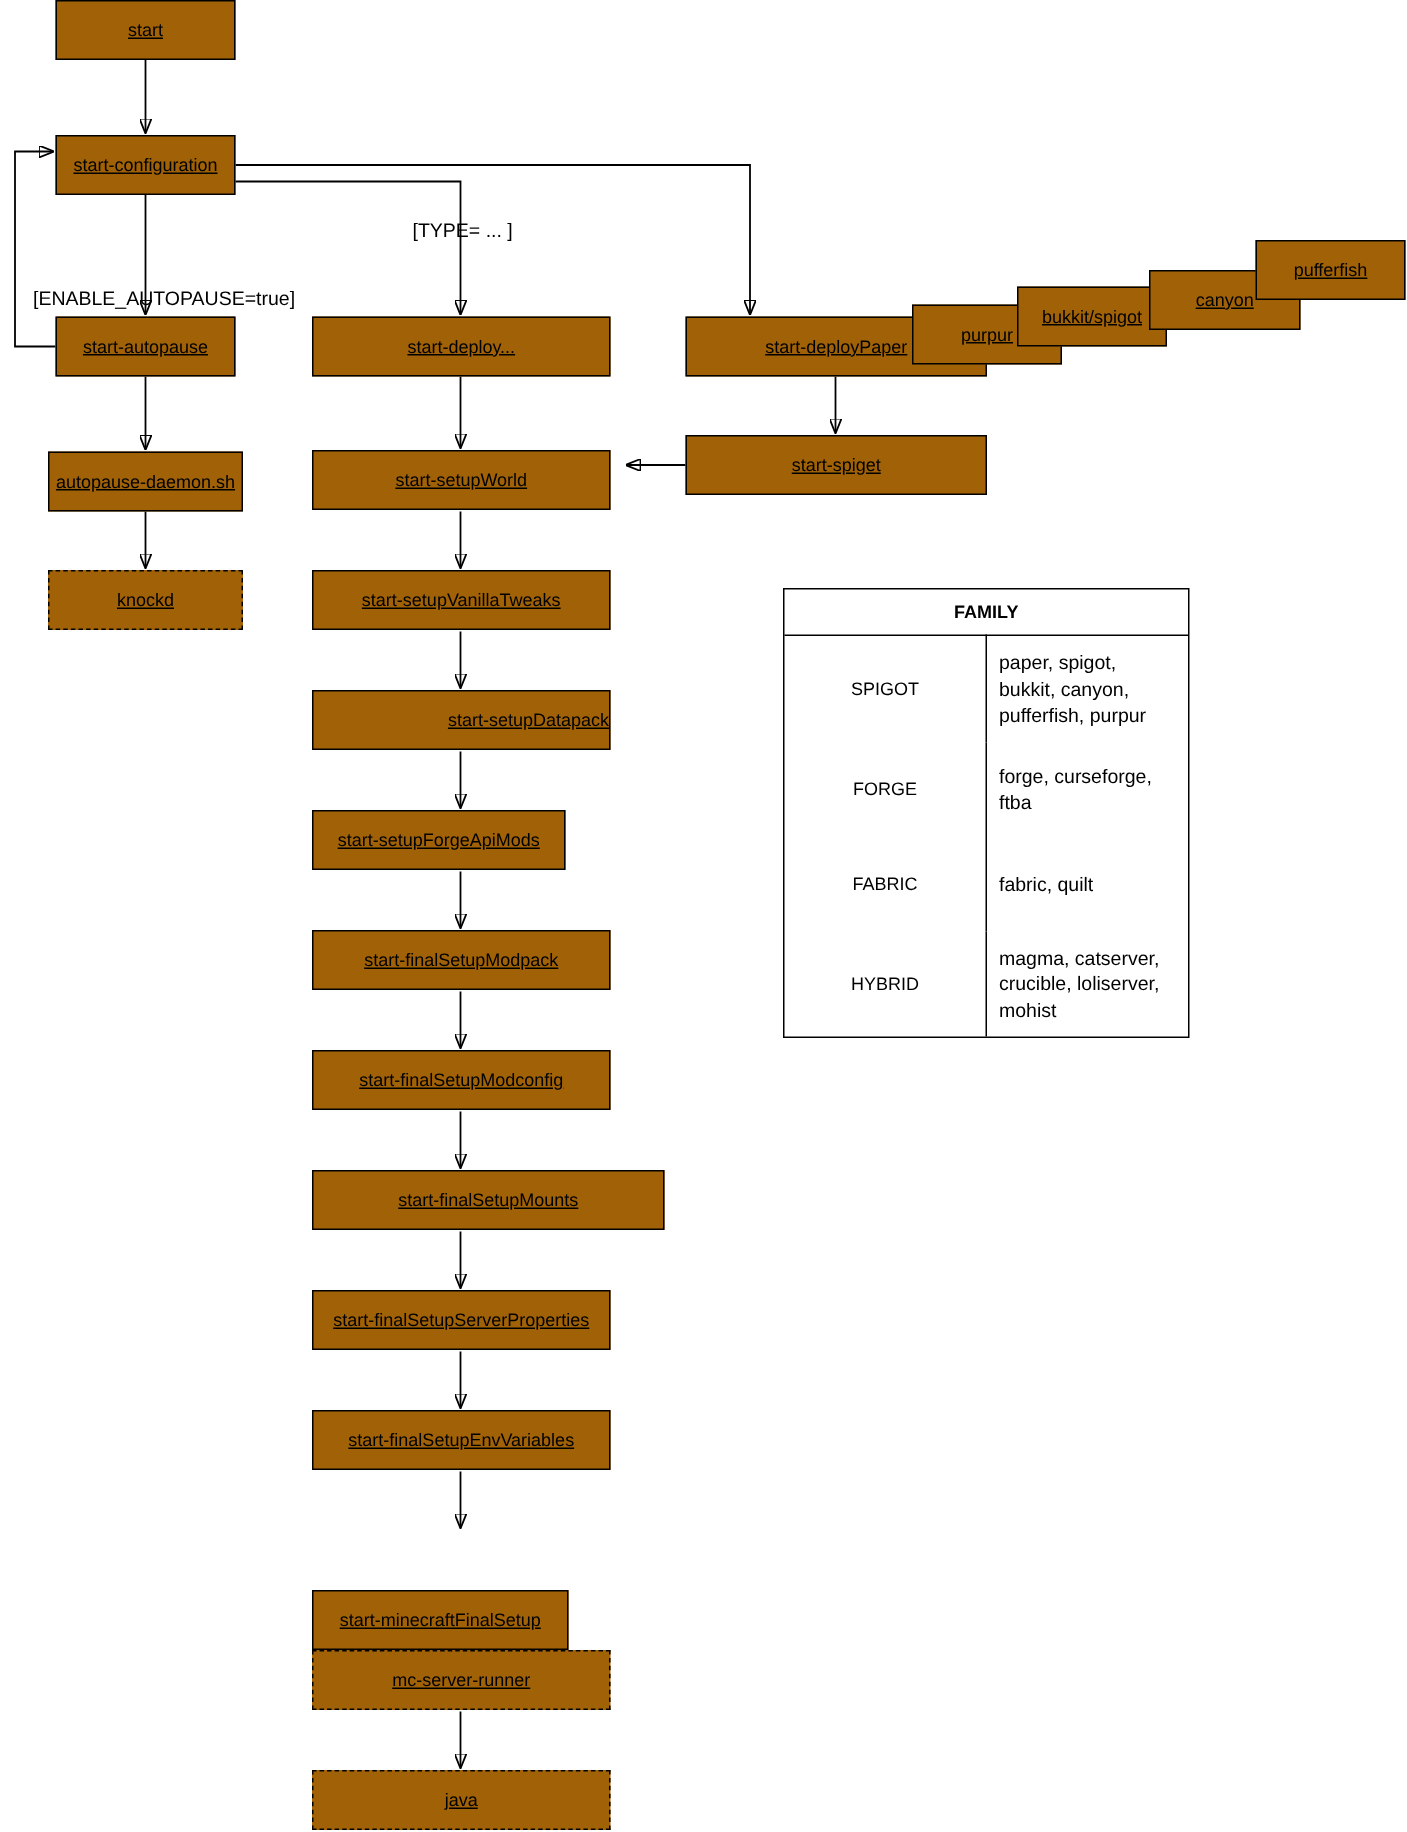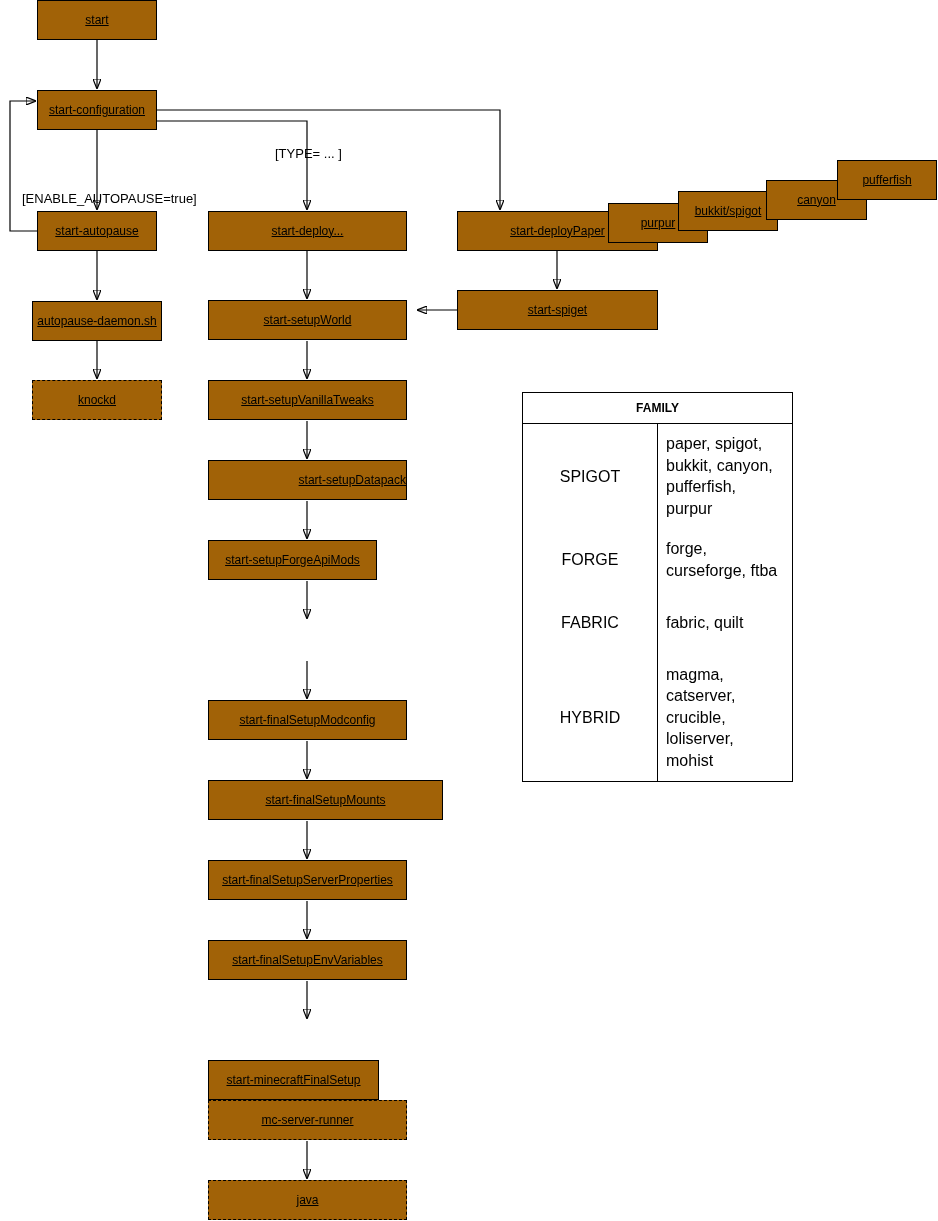--- a/index.html
+++ b/index.html
@@ -77,30 +77,30 @@
     table-layout: fixed;
   }
   #legend .lg-head {
     text-align: center;
     font-weight: bold;
     font-size: 12px;
     padding: 7px 4px;
     border-bottom: 1px solid #000000;
   }
   #legend td {
-    font-size: 16px;
+    font-size: 13px;
     padding: 9px 8px;
     vertical-align: middle;
     line-height: 1.35;
   }
   #legend td.lg-key {
     width: 86px;
     text-align: center;
     border-right: 1px solid #000000;
-    font-size: 16px;
+    font-size: 12px;
   }
   #legend td.lg-val {
     text-align: left;
   }
   #legend tr.lg-row td {
     height: 45px;
   }
 </style>
 </head>
 <body>
@@ -180,20 +180,23 @@
   </div>
 
   <div class="node" style="left:208px; top:460px; width:199px; height:40px;justify-content:flex-end;">
     <span>start-setupDatapack</span>
   </div>
 
   <div class="node" style="left:208px; top:540px; width:169px; height:40px;">
     <span>start-setupForgeApiMods</span>
   </div>
 
+  <div class="node" style="left:208px; top:620px; width:199px; height:40px;">
+    <span>start-finalSetupModpack</span>
+  </div>
 
   <div class="node" style="left:208px; top:700px; width:199px; height:40px;">
     <span>start-finalSetupModconfig</span>
   </div>
 
   <div class="node" style="left:208px; top:780px; width:235px; height:40px;">
     <span>start-finalSetupMounts</span>
   </div>
 
   <div class="node" style="left:208px; top:860px; width:199px; height:40px;">

